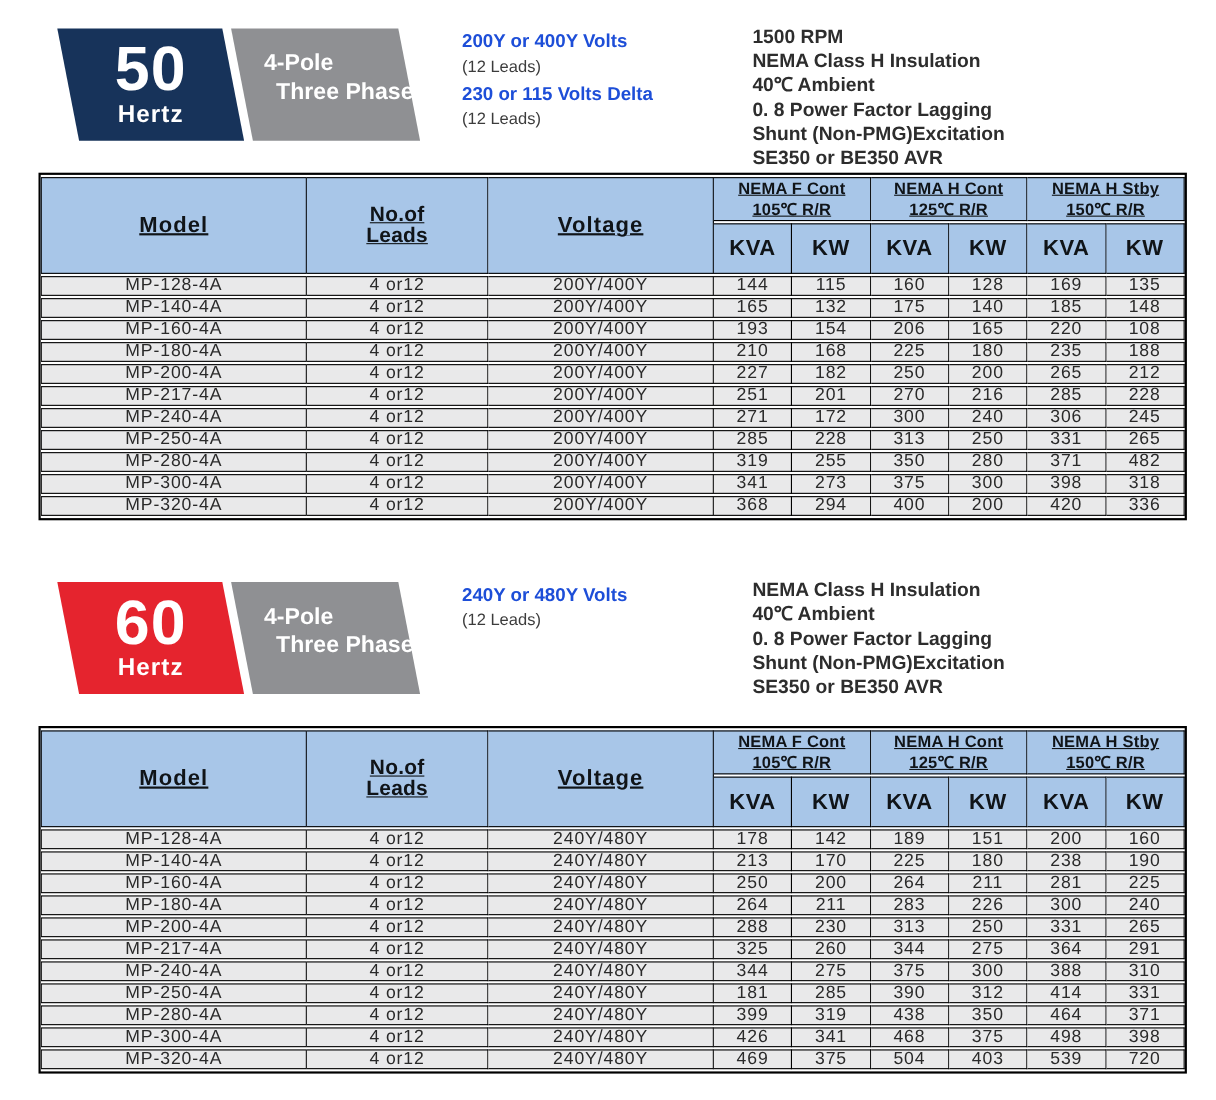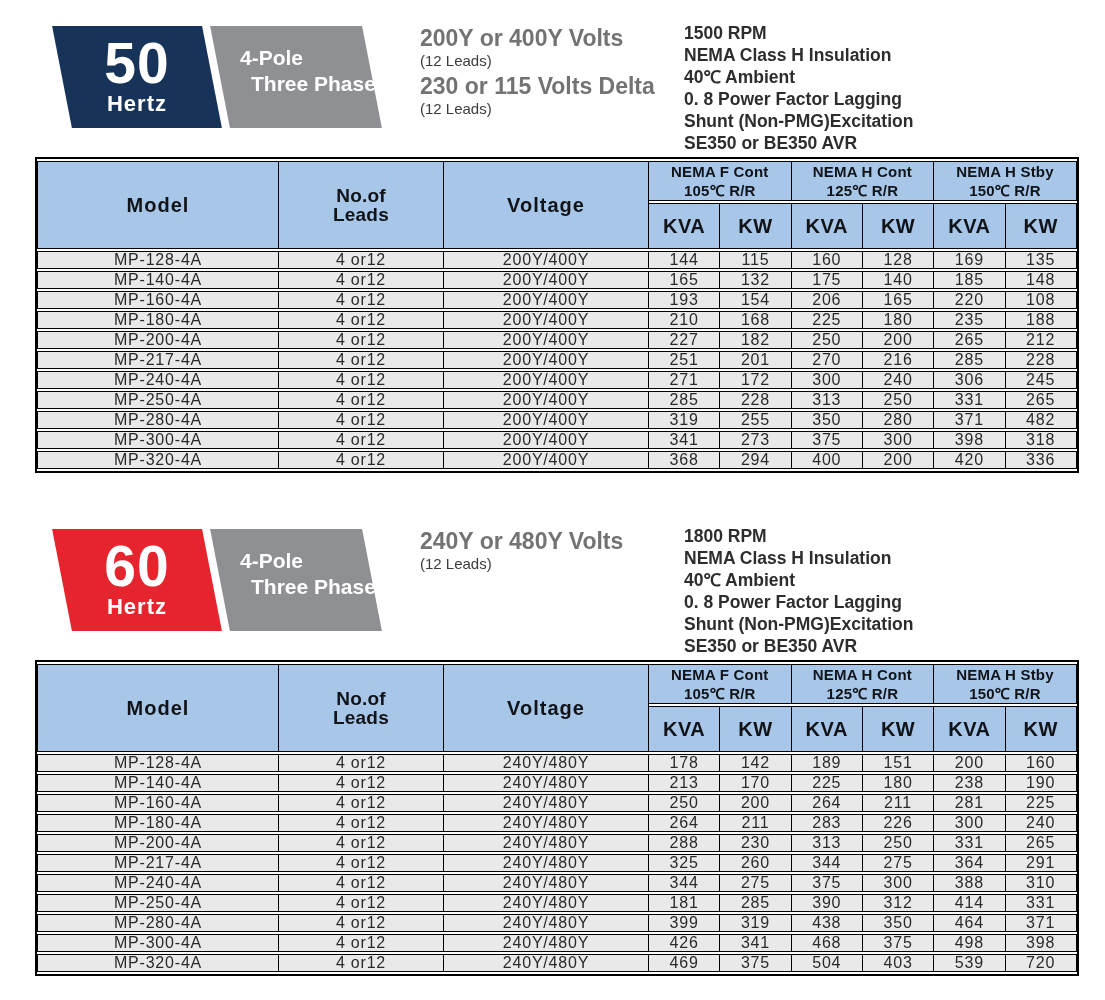--- a/index.html
+++ b/index.html
@@ -18,38 +18,38 @@
   .freq-badge { width:150px; background:#17335A; }
   .freq-badge .badge-inner { padding-top:8px; text-align:center; color:#fff; }
   .freq-value { font-size:57px; font-weight:bold; line-height:58px; letter-spacing:1px; }
   .freq-unit  { font-size:22px; font-weight:bold; line-height:24px; letter-spacing:1px; }
   .pole-badge { width:152px; background:#8F9093; }
   .pole-badge .badge-inner { padding:19px 0 0 20px; color:#fff; }
   .pole-line1 { font-size:21px; font-weight:bold; line-height:26px; }
   .pole-line2 { font-size:21px; font-weight:bold; line-height:26px; margin-left:11px; white-space:nowrap; }
 
   .volts-block { margin-left:40px; width:262px; flex:0 0 auto; padding-top:0; }
-  .v-bold { font-size:23px; font-weight:bold; color:#737373; line-height:24px; white-space:nowrap; }
+  .v-bold { font-size:17px; font-weight:bold; color:#1d4ed8; line-height:24px; white-space:nowrap; }
   .v-sub  { font-size:15px; font-weight:normal; color:#3c3c3c; line-height:18px; margin:2px 0 4px; }
 
   .specs-block { margin-left:2px; padding-top:0; margin-top:-4px; }
   .spec-line { font-size:17.5px; font-weight:bold; color:#2d2d2d; line-height:22px; white-space:nowrap; }
 
   
   .spec-table {
     width:1040px; margin:27px 0 0 35px;
     border-collapse:separate; border-spacing:0 2px; table-layout:fixed;
     border:2px solid #000;
   }
   .spec-table th, .spec-table td { border:1px solid #000; box-sizing:border-box; }
   .spec-table tr > *:not(:first-child) { border-left:none; }
   .spec-table .unit-row th:first-child { border-left:none; }
 
   .spec-table thead th { background:#A8C6E8; color:#101418; font-weight:bold; text-align:center; vertical-align:middle; padding:0; }
-  .group-row th { height:30px; }
+  .group-row th { height:30px;text-decoration:underline; }
   .c-model   { font-size:20px; letter-spacing:1px; }
   .c-leads   { font-size:19px; line-height:23px; letter-spacing:0.5px; }
   .c-voltage { font-size:20px; letter-spacing:1px; }
   .g-line { font-size:15px; line-height:19px; letter-spacing:0.2px; }
   .unit-row th { height:46px; font-size:20px; letter-spacing:0.5px; }
 
   .spec-table tbody td {
     background:#E9E9EA; height:16px; padding:0; text-align:center; vertical-align:middle;
     font-size:16px; line-height:16px; color:#2a2a2a; letter-spacing:0.8px; white-space:nowrap;
   }
@@ -277,21 +277,20 @@
             <div class="pole-line1">4-Pole</div>
             <div class="pole-line2">Three Phase</div>
           </div>
         </div>
       </div>
       <div class="volts-block">
           <div class="v-bold">240Y  or 480Y  Volts</div>
           <div class="v-sub">(12 Leads)</div>
         </div>
       <div class="specs-block">
-          <div class="spec-line">1800 RPM</div>
           <div class="spec-line">NEMA Class H Insulation</div>
           <div class="spec-line">40℃ Ambient</div>
           <div class="spec-line">0. 8 Power Factor Lagging</div>
           <div class="spec-line">Shunt (Non-PMG)Excitation</div>
           <div class="spec-line">SE350 or BE350 AVR</div>
         </div>
     </div>
 
     <table class="spec-table">
       <colgroup>

